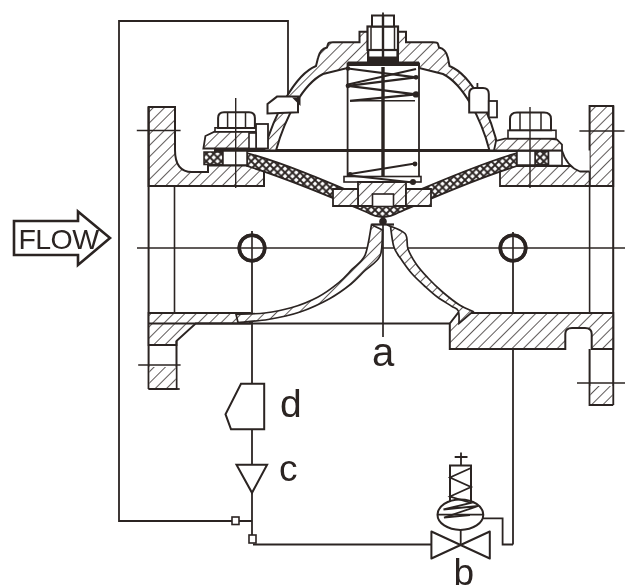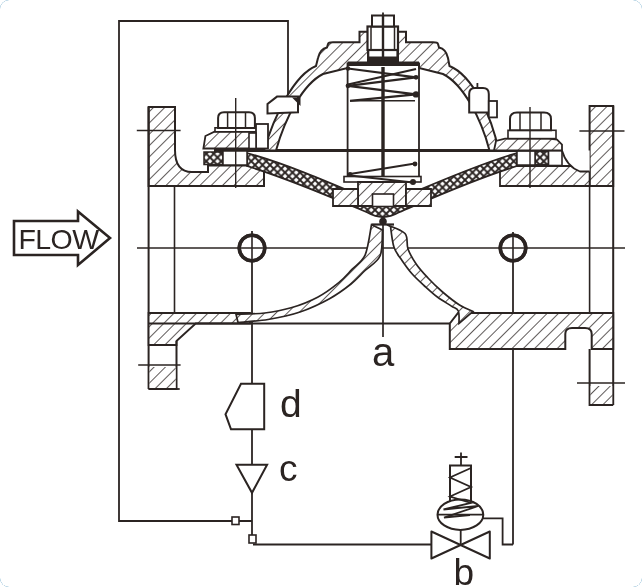--- a/index.html
+++ b/index.html
@@ -1,16 +1,16 @@
 <!DOCTYPE html>
 <html><head>
 <meta charset="utf-8">
 <style>
   html,body{margin:0;padding:0;background:#ffffff;}
-  .wrap{width:642px;height:587px;position:relative;background:#0369a1;overflow:hidden;border-radius:9px;}
+  .wrap{width:642px;height:587px;position:relative;background:#0369a1;overflow:hidden;}
   svg{display:block;}
   text{font-family:"Liberation Sans",sans-serif;fill:#2b2422;}
 </style>
 </head>
 <body>
 <div class="wrap">
 <svg width="642" height="587" viewBox="0 0 642 587" xmlns="http://www.w3.org/2000/svg">
 <defs>
   <pattern id="h" patternUnits="userSpaceOnUse" width="8" height="8" patternTransform="rotate(-45)">
     <rect width="8" height="8" fill="#ffffff"></rect>

